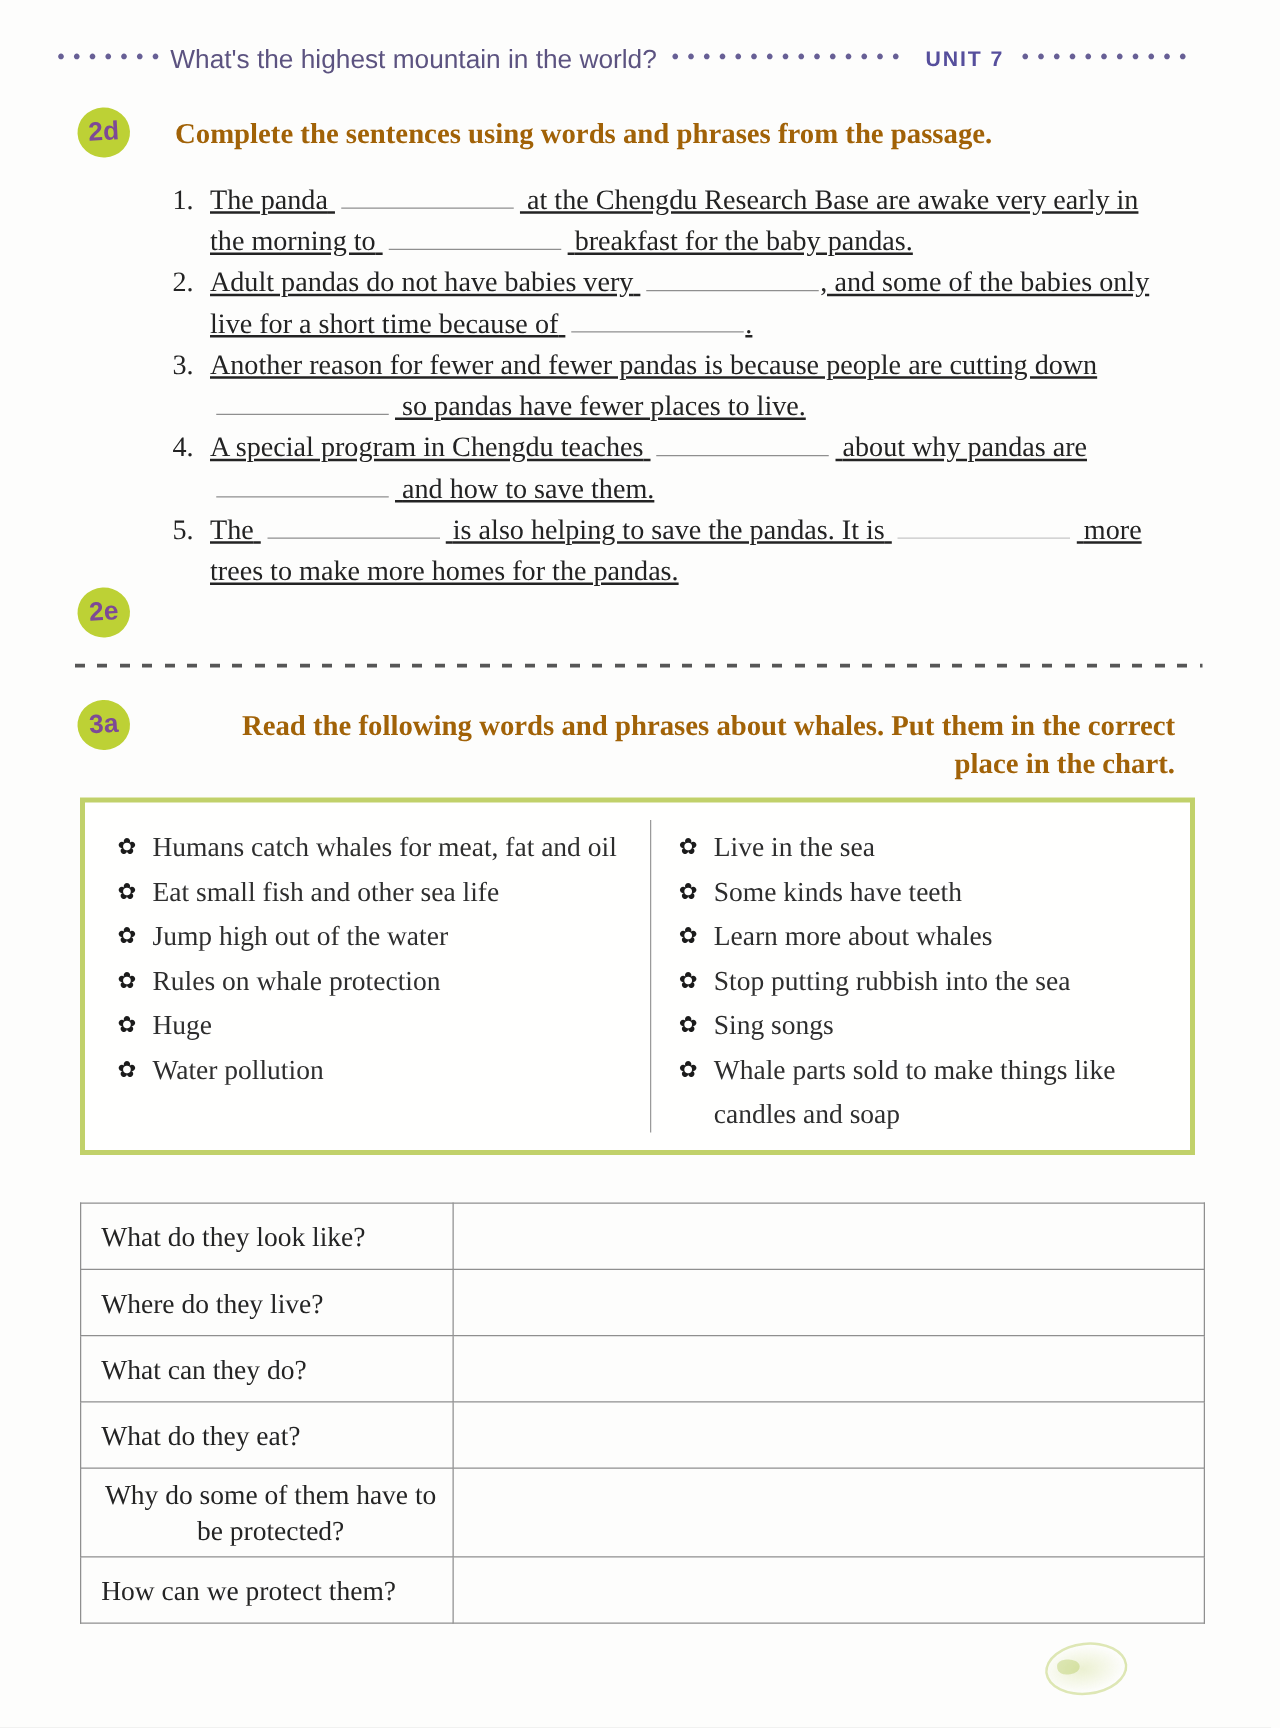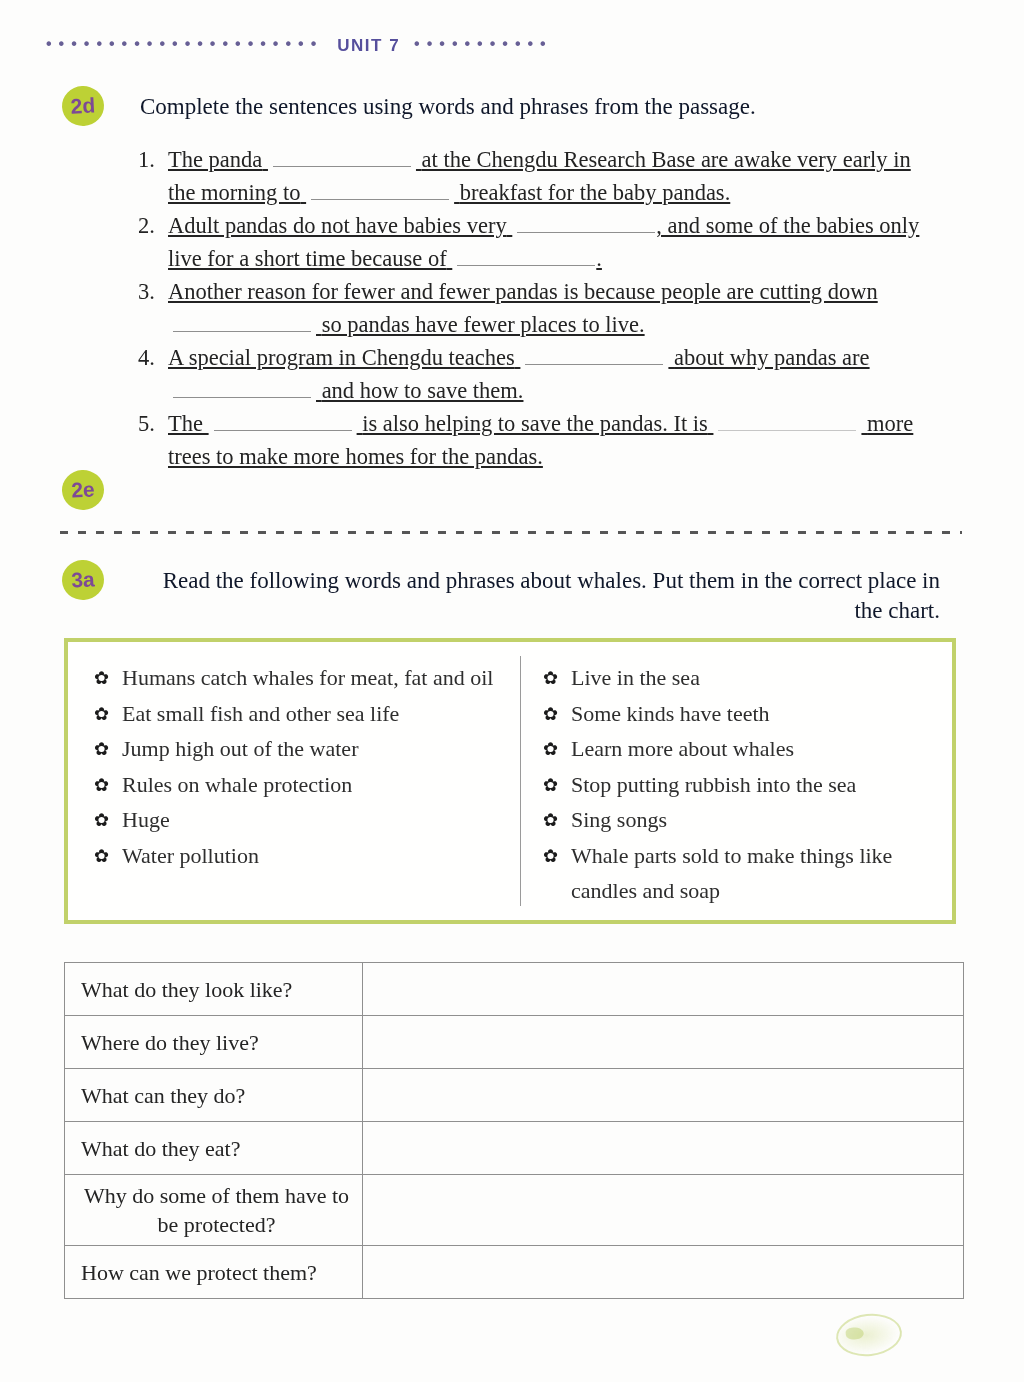--- a/index.html
+++ b/index.html
@@ -23,21 +23,21 @@
   .badge {
     flex:0 0 auto; width:42px; height:40px; border-radius:50%;
     background:#bdd135; color:#7d4a96;
     font-family:"Liberation Sans", sans-serif; font-weight:bold; font-size:21px;
     display:flex; align-items:center; justify-content:center;
     transform:rotate(-3deg);
   }
   .sec { position:absolute; left:62px; width:912px; }
   .sec-head { display:flex; align-items:flex-start; }
   .sec-head .instruction {
-    margin:6px 0 0 36px; font-weight:normal; font-size:23px; color:#0f172a; line-height:30px;
+    margin:6px 0 0 36px; font-weight:bold; font-size:23px; color:#a16207; line-height:30px;
     max-width:806px;
   }
 
   
   .fill-list { margin:17px 0 0 76px; padding:0; list-style:none; }
   .fill-item { display:flex; font-size:22.5px; line-height:33px; }
   .fill-item .num { flex:0 0 30px; }
   .fill-item .sentence { flex:1; max-width:772px;text-decoration:underline; }
   .blank {
     display:inline-block; width:138px; height:14px;
@@ -90,20 +90,21 @@
     background:rgba(170,195,70,0.35); border-radius:40% 60% 50% 50%;
   }
 </style>
 </head>
 <body>
 
 <div class="page">
 
   <div class="running-head">
     <span class="dots">•••••••</span>
+    <span class="head-title">What's the highest mountain in the world?</span>
     <span class="dots">•••••••••••••••</span>
     <span class="unit-label">UNIT 7</span>
     <span class="dots">•••••••••••</span>
   </div>
 
   <div class="sec" style="top:86px;">
     <div class="sec-head">
       <span class="badge">2d</span>
       <p class="instruction">Complete the sentences using words and phrases from the passage.</p>
     </div>

